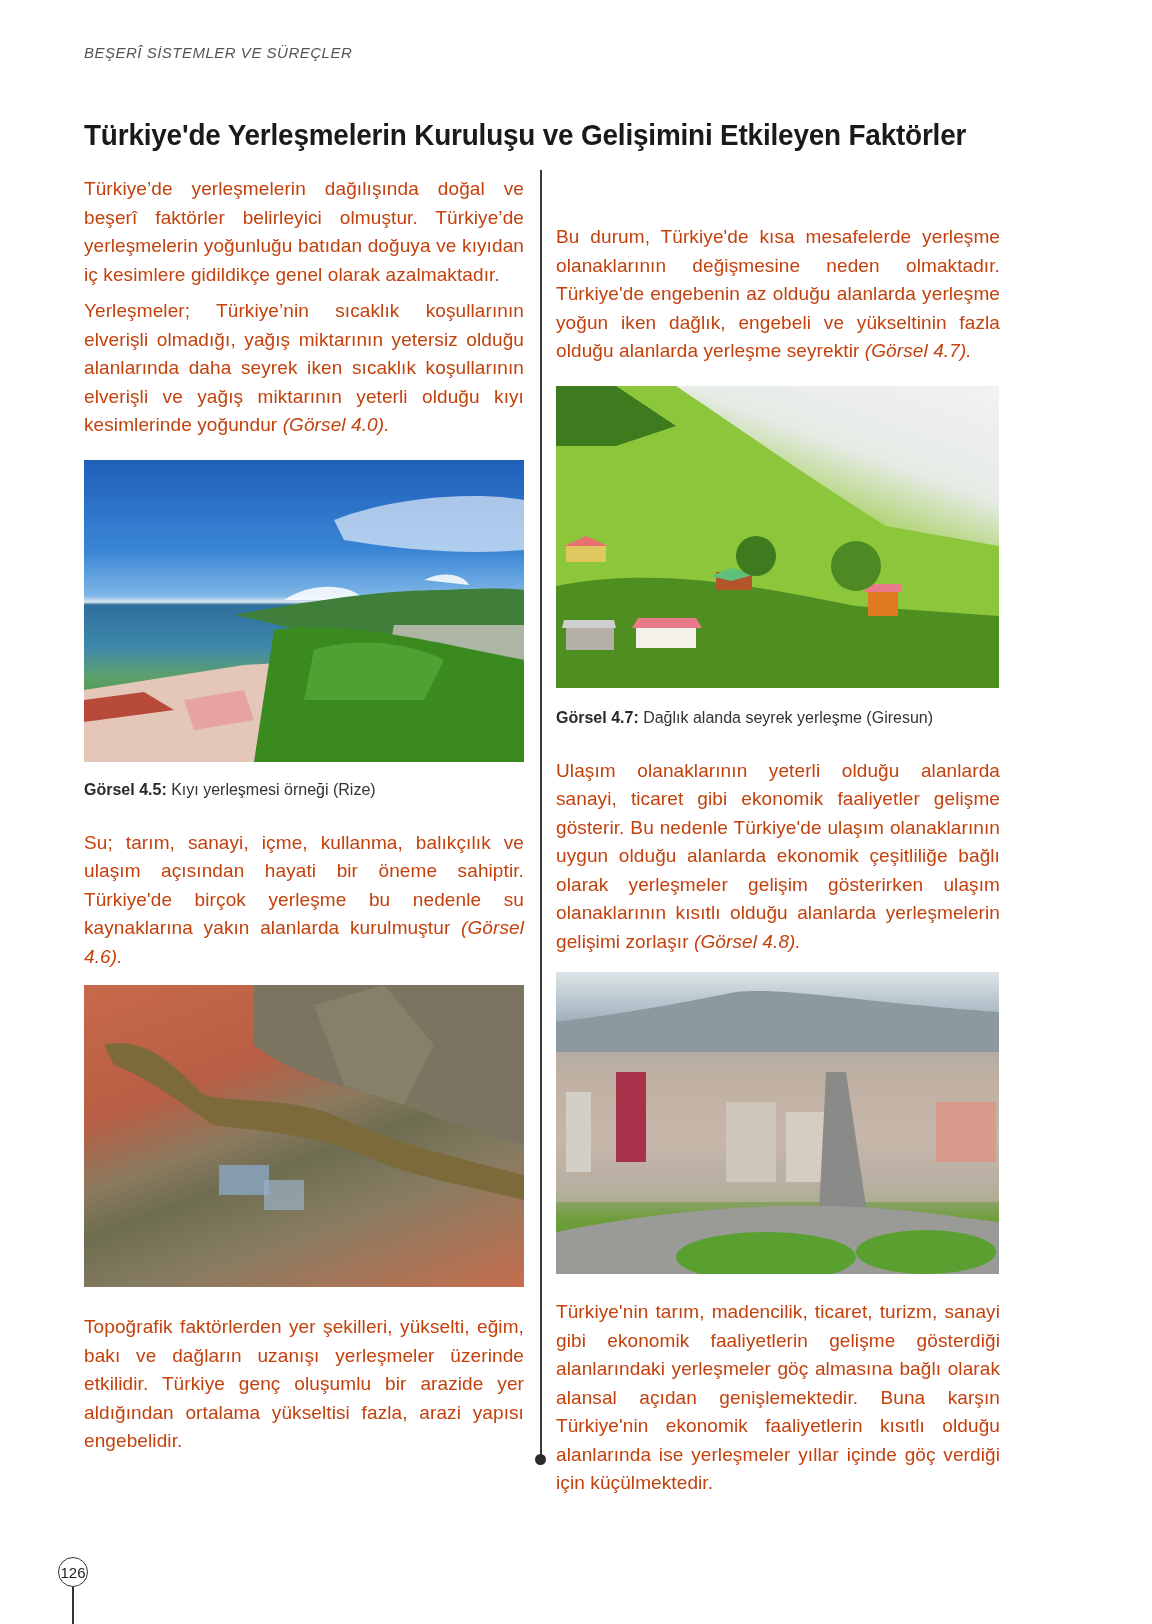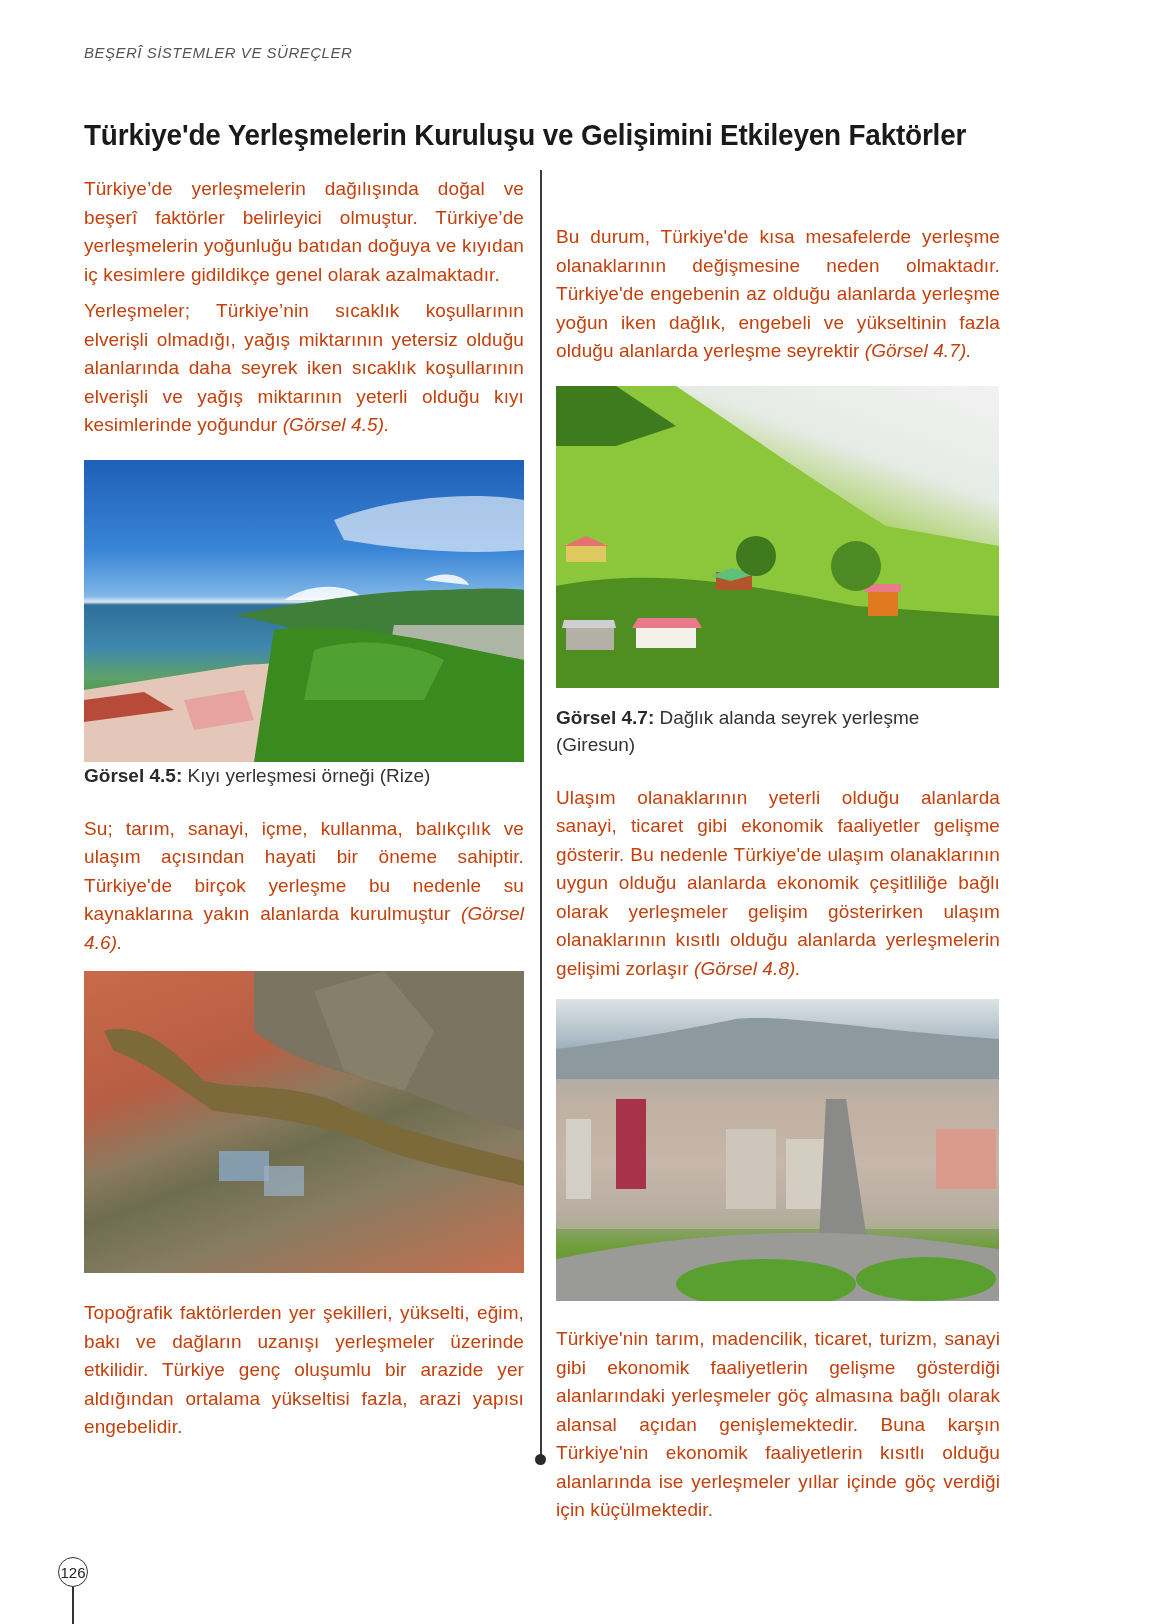--- a/index.html
+++ b/index.html
@@ -20,21 +20,21 @@
   .col-right { left: 556px; top: 175px; width: 444px; margin-top: 48px; }
 
   .para {
     font-size: 19px; line-height: 28.5px; color: #c2410c; text-align: justify;
     font-weight: 400; letter-spacing: 0.1px;
   }
   .para .ref { font-style: italic; }
   .para-gap { margin-top: 8px; }
 
   .photo { position: relative; overflow: hidden; display: block; }
-  .caption { font-size: 19px; line-height: 27px; color: #333333; }
+  .caption { font-size: 16px; line-height: 27px; color: #333333; }
   .caption .cap-label { font-weight: bold; color: #2a2a2a; }
   .caption .cap-indent { display: block; padding-left: 99px; }
 
   .divider {
     position: absolute; left: 540px; top: 170px; width: 2px; height: 1290px; background: #3a3a3a;
   }
   .divider-dot {
     position: absolute; left: 535px; top: 1454px; width: 11px; height: 11px; border-radius: 50%; background: #2a2a2a;
   }
 
@@ -58,38 +58,38 @@
 </style>
 </head>
 <body>
 
 <div class="running-head">BEŞERÎ SİSTEMLER VE SÜREÇLER</div>
 <h1 class="page-title">Türkiye'de Yerleşmelerin Kuruluşu ve Gelişimini Etkileyen Faktörler</h1>
 
 <div class="col col-left">
   <p class="para">Türkiye’de yerleşmelerin dağılışında doğal ve beşerî faktörler belirleyici olmuştur. Türkiye’de yerleşmelerin yoğunluğu batıdan doğuya ve kıyıdan iç kesimlere gidildikçe genel olarak azalmaktadır.</p>
   <p class="para para-gap">
-    <span>Yerleşmeler; Türkiye’nin sıcaklık koşullarının elverişli olmadığı, yağış miktarının yetersiz olduğu alanlarında daha seyrek iken sıcaklık koşullarının elverişli ve yağış miktarının yeterli olduğu kıyı kesimlerinde yoğundur </span><span class="ref">(Görsel 4.5).</span>
+    <span>Yerleşmeler; Türkiye’nin sıcaklık koşullarının elverişli olmadığı, yağış miktarının yetersiz olduğu alanlarında daha seyrek iken sıcaklık koşullarının elverişli ve yağış miktarının yeterli olduğu kıyı kesimlerinde yoğundur </span><span class="ref">(Görsel 4.0).</span>
   </p>
 
   <div class="photo ph-rize" title="Coastal town on the Black Sea with blue sky, sea, harbor and green hills">
     <svg width="440" height="302" viewBox="0 0 440 302">
       <path d="M250 60 C300 40, 380 30, 440 40 L440 90 C380 95, 320 90, 260 80 Z" fill="#ffffff" opacity="0.6"></path>
       <path d="M200 140 C230 120, 270 125, 280 140 Z" fill="#ffffff" opacity="0.85"></path>
       <path d="M340 120 C360 110, 380 115, 385 125 Z" fill="#ffffff" opacity="0.85"></path>
       <path d="M150 155 C230 140, 300 130, 360 130 C400 128, 430 128, 440 130 L440 200 L260 190 C240 175, 200 165, 150 155 Z" fill="#3f7f3a"></path>
       <path d="M310 165 L440 165 L440 230 L300 220 Z" fill="#c9c4c0" opacity="0.8"></path>
       <path d="M0 230 L160 205 L240 200 L320 210 L440 230 L440 302 L0 302 Z" fill="#e4c7b8"></path>
       <path d="M0 240 L60 232 L90 250 L0 262 Z" fill="#b84a3a"></path>
       <path d="M100 240 L160 230 L170 260 L110 270 Z" fill="#e7a3a0"></path>
       <path d="M190 170 C260 160, 340 180, 440 200 L440 302 L170 302 Z" fill="#3a8a1f"></path>
       <path d="M230 190 C280 175, 330 185, 360 200 L340 240 L220 240 Z" fill="#4fa232"></path>
     </svg>
   </div>
-  <p class="caption" style="margin-top:0;">
+  <p class="caption" style="margin-top:14px;">
     <span class="cap-label">Görsel 4.5:</span><span> Kıyı yerleşmesi örneği (Rize)</span>
   </p>
 
   <p class="para" style="margin-top:26px;">
     <span>Su; tarım, sanayi, içme, kullanma, balıkçılık ve ulaşım açısından hayati bir öneme sahiptir. Türkiye'de birçok yerleşme bu nedenle su kaynaklarına yakın alanlarda kurulmuştur </span><span class="ref">(Görsel 4.6).</span>
   </p>
 
   <div class="photo ph-amasya" title="Aerial view of a city with red-roofed houses along a river below a rocky mountain">
     <svg width="440" height="302" viewBox="0 0 440 302">
       <path d="M170 0 L440 0 L440 160 C400 150, 340 130, 300 110 C250 100, 210 90, 170 60 Z" fill="#7a7460"></path>

